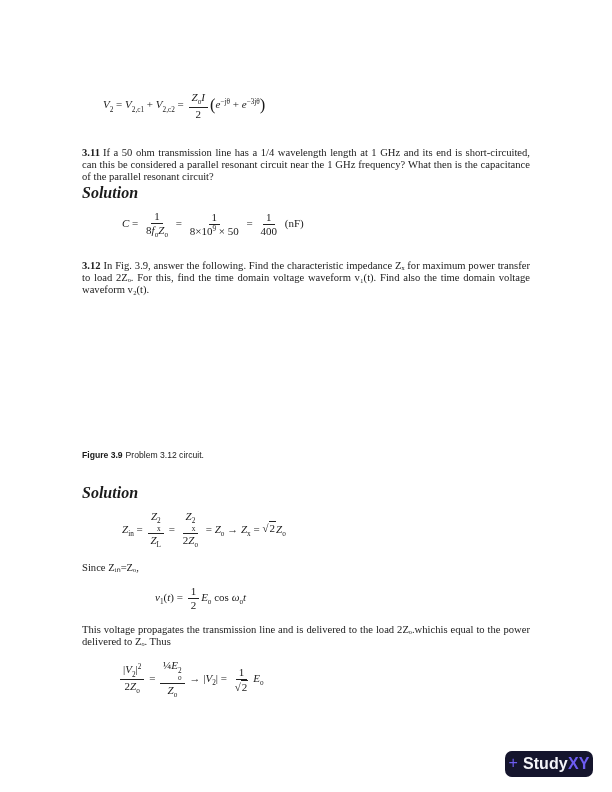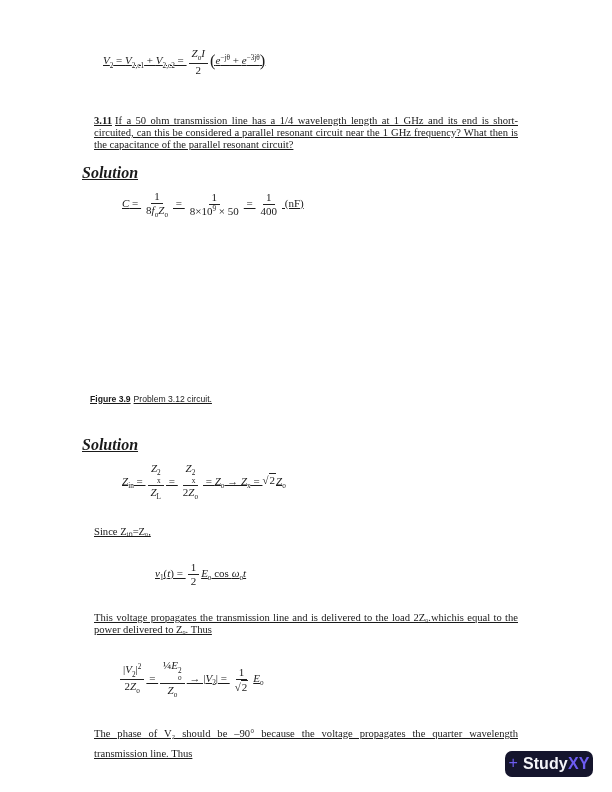--- a/index.html
+++ b/index.html
@@ -9,28 +9,27 @@
     font-family:"Liberation Serif", serif;
     color:#1a1a1a;
     position:relative;
     overflow:hidden;
   }
   .page{
     position:relative;
     width:612px;height:792px;
     background:var(--page-bg,#fff);
     box-sizing:border-box;
-    padding:40px 78px 0 78px;
-    text-decoration:underline;
+    padding:84px 78px 0 78px;
   }
   .para{
     font-size:10.6px;
     line-height:12px;
     text-align:justify;
-    margin:16px;
+    margin:4px;
   }
   .para .prob-num{font-weight:bold;margin-right:3px;}
   .solution-head{
     font-size:16px;line-height:12px;
     font-weight:bold;font-style:italic;
     margin:4px;
   }
   
   .eq-row{
     font-size:11px;
@@ -59,21 +58,21 @@
   
   .ind-a{margin-left:25px;}
   .ind-b{margin-left:44px;}
   .ind-c{margin-left:77px;}
   .ind-d{margin-left:40px;} .sp8{height:8px;}
   .sp14{height:14px;} .sp18{height:18px;}
   .eq-block{padding:7px 0 8px 0;}
   .figure-area{height:146px;}
   .fig-caption{
     font-family:"Liberation Sans", sans-serif;
-    font-size:8.6px;line-height:11px;margin:12px;
+    font-size:8.6px;line-height:11px;margin:4px;
   }
   .fig-caption .cap-bold{font-weight:bold;margin-right:3px;}
   .para-loose{line-height:20px;}
   
   .brand-badge{
     position:absolute;
     right:19px;bottom:15px;
     width:88px;height:26px;
     background:var(--badge-bg,#15152d);
     border-radius:7px;
@@ -119,20 +118,21 @@
           <span class="mnum"><span class="mr">1</span></span>
           <span class="mden"><span class="mr">8×10</span><span class="msup">9</span><span class="mr"> × 50</span></span>
         </span><span class="mr"> = </span><span class="mfrac">
           <span class="mnum"><span class="mr">1</span></span>
           <span class="mden"><span class="mr">400</span></span>
         </span><span class="mr"> (nF)</span></div>
   </div>
 
   <div class="sp8"></div>
 
+  <p class="para"><span class="prob-num">3.12</span><span>In Fig. 3.9, answer the following. Find the characteristic impedance Zₓ for maximum power transfer to load 2Zₒ. For this, find the time domain voltage waveform v₁(t). Find also the time domain voltage waveform v₂(t).</span></p>
 
   <div class="figure-area"></div>
 
   <p class="fig-caption"><span class="cap-bold">Figure 3.9</span><span>Problem 3.12 circuit.</span></p>
 
   <div class="sp18"></div>
 
   <p class="solution-head">Solution</p>
 
 
@@ -178,20 +178,19 @@
           <span class="mden"><span class="mi">Z</span><span class="msub">o</span></span>
         </span><span class="mr"> → |</span><span class="mi">V</span><span class="msub">2</span><span class="mr">| = </span><span class="mfrac">
           <span class="mnum"><span class="mr">1</span></span>
           <span class="mden"><span class="msqrt">
               <span class="mrad">√</span>
               <span class="mbody"><span class="mr">2</span></span>
             </span></span>
         </span><span class="mi">E</span><span class="msub">o</span></div>
   </div>
 
-  <p class="para para-loose">The phase of V₂ should be –90° because the voltage propagates the quarter wavelength transmission line. Thus</p>
 
   <a class="brand-badge">
     <span class="brand-plus">+</span>
     <span class="brand-text"><span class="brand-study">Study</span><span class="brand-xy">XY</span></span>
   </a>
 
 </div>
 
 </body></html>

